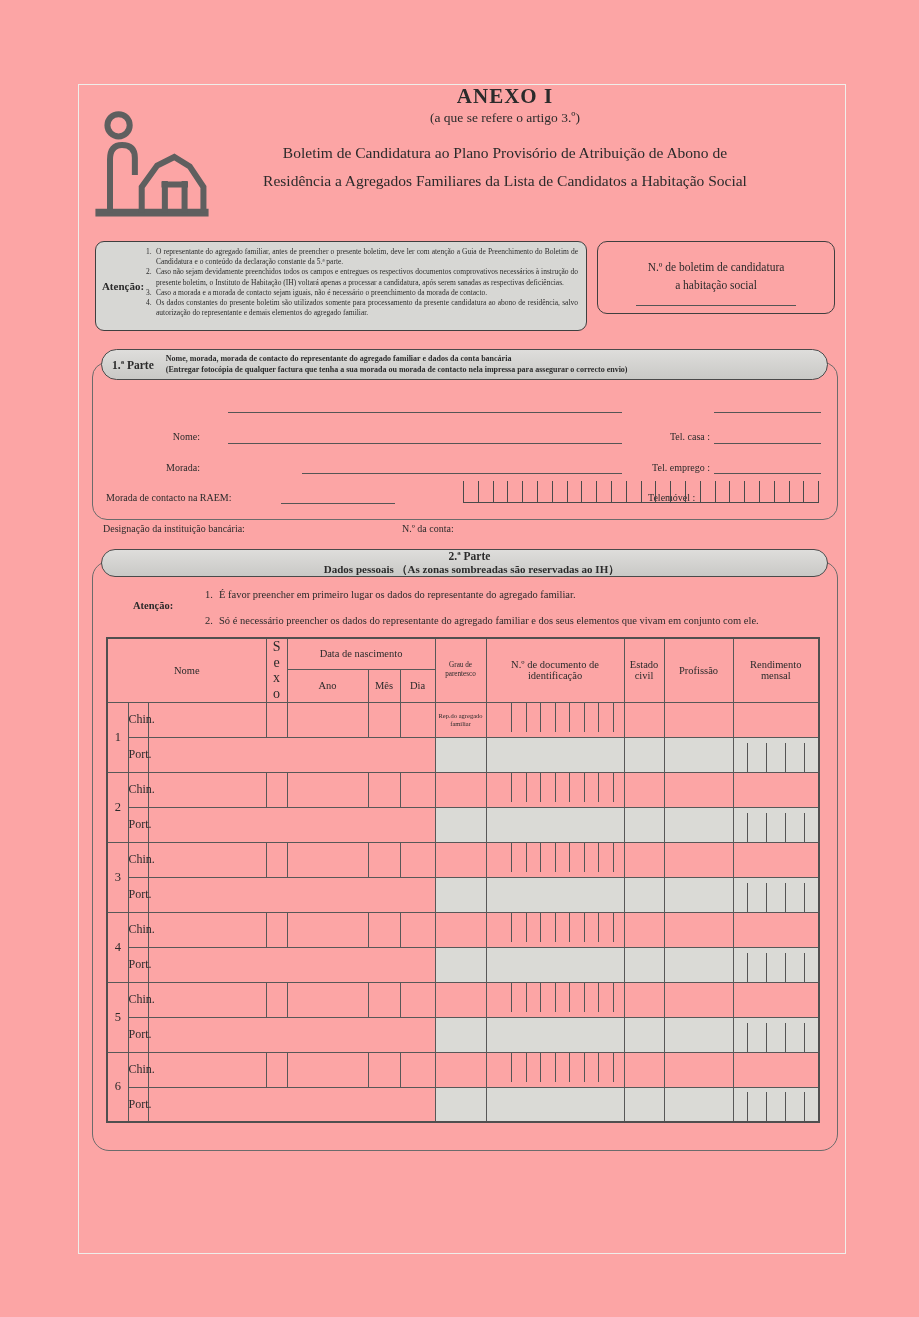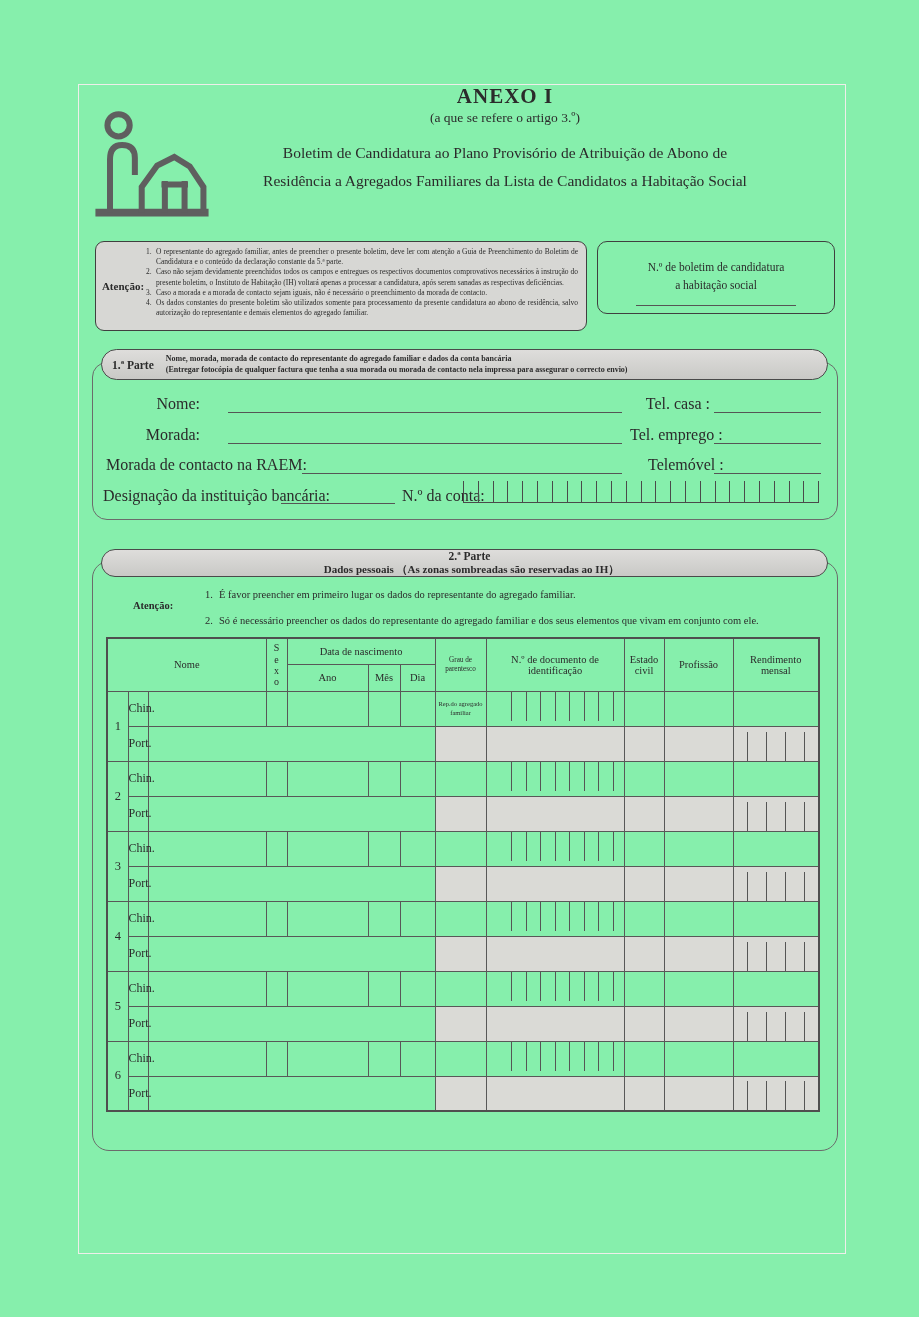--- a/index.html
+++ b/index.html
@@ -1,17 +1,17 @@
 <!DOCTYPE html>
 <html><head>
 <meta charset="utf-8">
 <style>
   html,body{margin:0;padding:0;}
   body{background:#ffffff;font-family:"Liberation Serif", serif;color:#2b2b2b;}
-  #canvas{position:relative;width:919px;height:1317px;background:#86efac;overflow:hidden;}
+  #canvas{position:relative;width:919px;height:1317px;background:#fca5a5;overflow:hidden;}
   .abs{position:absolute;}
   
   .scan-edge{left:78px;top:84px;width:766px;height:1168px;border:1px solid #efeeea;}
   
   .title-wrap{left:170px;top:0;width:670px;text-align:center;}
   .annex-title{top:84px;font-size:21px;font-weight:bold;letter-spacing:1px;}
   .annex-sub{top:110px;font-size:13.5px;font-weight:normal;}
   .form-title1{top:144px;font-size:15.5px;}
   .form-title2{top:172px;font-size:15.5px;}
   
@@ -29,40 +29,40 @@
   .part-body{border:1.6px solid #6b6b6b;border-radius:15px;box-sizing:border-box;background:transparent;}
   .part1-body{left:92px;top:362px;width:746px;height:158px;}
   .part2-body{left:92px;top:561px;width:746px;height:590px;border-radius:17px;}
   .pill{background:linear-gradient(#dedddb,#c9c9c6);border:1.5px solid #4a4a4a;box-sizing:border-box;display:flex;align-items:center;}
   .pill1{left:101px;top:349px;width:727px;height:31px;border-radius:16px;}
   .pill2{left:101px;top:549px;width:727px;height:28px;border-radius:14px;flex-direction:column;}
   .pill .plabel{font-weight:bold;font-size:11.5px;margin-left:10px;white-space:nowrap;}
   .pill1 .pdesc{margin-left:12px;font-weight:bold;font-size:8px;line-height:10.5px;}
   .pill2 .pdesc{margin-left:14px;font-weight:bold;font-size:11px;}
   
-  .flabel{font-size:16px;white-space:nowrap;}
+  .flabel{font-size:10px;white-space:nowrap;margin-top:36px;}
   .fline{border-bottom:1.1px solid #555;}
   
   .comb{left:463px;top:481px;width:356px;height:22px;display:flex;border-bottom:1.6px solid #4a4a4a;box-sizing:border-box;}
   .comb i{flex:1;border-left:1.1px solid #4a4a4a;}
   .comb i:last-child{border-right:1.1px solid #4a4a4a;}
   
   .p2att-label{left:133px;top:600px;font-weight:bold;font-size:10.5px;}
   .p2att-item{display:flex;font-size:10.5px;}
   .p2a1{left:205px;top:589px;width:600px;}
   .p2a2{left:205px;top:615px;width:600px;}
   .p2att-item .n{width:14px;flex:0 0 14px;}
   
   table.fam{position:absolute;left:106px;top:637px;width:712px;border-collapse:collapse;table-layout:fixed;font-size:10.5px;}
   table.fam th, table.fam td{border:1px solid #585858;padding:0;font-weight:normal;text-align:center;vertical-align:middle;box-sizing:border-box;}
   table.fam{border:2px solid #4f4f4f;}
   tr.hr1 th{height:26px;}
   tr.hr2 th{height:27px;}
   tr.body-row td{height:35px;}
-  th.sexo span{display:inline-block;width:9px;word-break:break-all;line-height:1.12;font-size:10px;}
+  th.sexo span{display:inline-block;width:9px;word-break:break-all;line-height:1.12;font-size:14px;}
   th.grau-h{font-size:7.2px;line-height:1.25;}
   td.lang{font-size:12px;text-align:left;padding-left:1px;}
   td.numcell{font-size:12.5px;}
   td.graucell{font-size:6.5px;line-height:1.25;}
   td.shaded{background:#dadad6;}
   td.doccell{position:relative;}
   .doc-ticks{position:absolute;left:11px;top:0;height:29px;display:flex;}
   .doc-ticks i{width:13.5px;border-right:1px solid #555;}
   td.rendcell{position:relative;}
   .rend-ticks{position:absolute;left:13px;bottom:0;height:29px;display:flex;}

